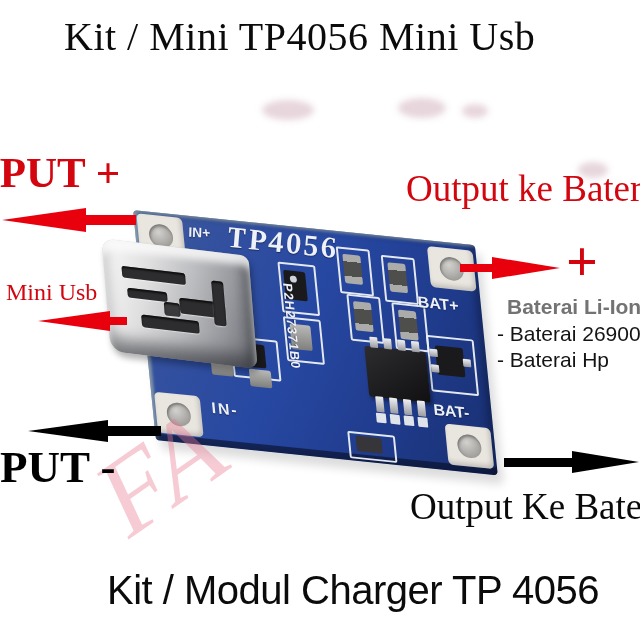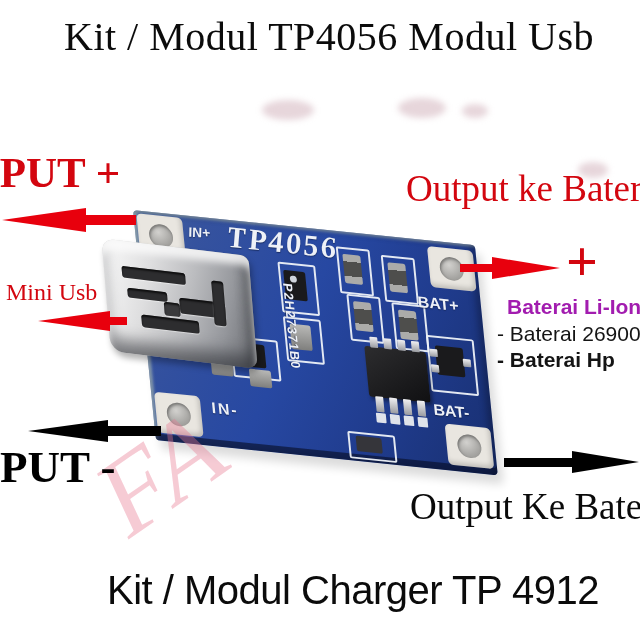--- a/index.html
+++ b/index.html
@@ -12,21 +12,21 @@
 
   
   #top-title{left:64px;top:13px;font-size:40px;color:#0b0b0b;letter-spacing:0.5px;}
   #input-plus{left:-48px;top:148px;font-size:43px;font-weight:bold;}
   #mini-usb{left:6px;top:279px;font-size:24px;}
   #input-minus{left:-50px;top:441px;font-size:45px;font-weight:bold;color:#000;}
   #output-top{left:406px;top:167px;font-size:37px;}
   #plus-sign{left:566px;top:230px;font-size:56px;font-weight:bold;}
   #battery-heading{left:507px;top:295px;font-size:21px;font-weight:bold;}
   #battery-item-0{left:497px;top:322px;font-size:21px;color:#141414;}
-  #battery-item-1{left:497px;top:348px;font-size:21px;color:#141414;font-weight:bold;}
+  #battery-item-1{left:497px;top:348px;font-size:21px;color:#141414;}
   #output-bottom{left:410px;top:485px;font-size:37px;color:#0a0a0a;}
   #bottom-title{left:107px;top:568px;font-size:40px;color:#0b0b0b;letter-spacing:-0.5px;}
 
   
   #watermark-fa{left:96px;top:408px;font-size:110px;font-style:italic;
     transform:rotate(-35deg);opacity:0.38;letter-spacing:6px;}
   .smudge{border-radius:50%;filter:blur(3px);background:rgba(201,164,175,0.45);}
 
   
   #board{left:133px;top:210px;width:345px;height:236px;transform-origin:0 0;
@@ -64,21 +64,21 @@
     background:linear-gradient(105deg,#fbfbfb 0%,#dededf 30%,#bbbcbf 55%,#95979c 78%,#707277 96%);
     box-shadow:inset 0 10px 8px rgba(255,255,255,0.8), inset 0 -14px 14px rgba(40,42,48,0.5),
                inset -8px 0 10px rgba(40,42,48,0.28), 2px 5px 6px rgba(0,0,0,0.3);
     transform:rotate(1deg);}
   .slot{position:absolute;background:#2d2d2f;border-radius:3px;
     box-shadow:inset 0 2px 2px rgba(0,0,0,0.7), 0 1px 1px rgba(255,255,255,0.5);}
 </style>
 </head>
 <body>
 
-<div id="top-title" class="abs serif nowrap">Kit / Modul TP4056 Modul Usb</div>
+<div id="top-title" class="abs serif nowrap">Kit / Mini TP4056 Mini Usb</div>
 
 <div class="abs smudge" style="left:262px;top:100px;width:52px;height:20px;"></div>
 <div class="abs smudge" style="left:398px;top:98px;width:48px;height:20px;"></div>
 <div class="abs smudge" style="left:462px;top:104px;width:26px;height:14px;"></div>
 <div class="abs smudge" style="left:578px;top:162px;width:30px;height:16px;"></div>
 
 <div id="board" class="abs">
   <div class="pad" style="left:3px;top:3px;">
       <div class="hole"></div>
     </div>
@@ -165,22 +165,22 @@
   <polygon points="2,14 82,3 82,9 135,9 135,19 82,19 82,25" style="fill: rgb(0, 0, 0);"></polygon>
 </svg>
 <div id="input-minus" class="abs serif nowrap">INPUT -</div>
 
 <div id="output-top" class="abs serif nowrap" style="color: rgb(211, 6, 15);">Output ke Baterai</div>
 <svg class="abs" style="left:460px;top:254px;" width="102" height="28" viewBox="0 0 102 28">
   <polygon points="0,10 32,10 32,3 100,14 32,25 32,18 0,18" style="fill: rgb(232, 0, 13);"></polygon>
 </svg>
 <div id="plus-sign" class="abs serif" style="color: rgb(211, 6, 15);">+</div>
 
-<div id="battery-heading" class="abs sans nowrap" style="color: #a21caf;">Baterai Li-Ion</div>
+<div id="battery-heading" class="abs sans nowrap" style="color: #737373;">Baterai Li-Ion</div>
 <div id="battery-item-0" class="abs sans nowrap">- Baterai 26900</div>
 <div id="battery-item-1" class="abs sans nowrap">- Baterai Hp</div>
 
 <svg class="abs" style="left:504px;top:448px;" width="136" height="29" viewBox="0 0 136 29">
   <polygon points="0,10 68,10 68,3 135,14 68,25 68,19 0,19" style="fill: rgb(0, 0, 0);"></polygon>
 </svg>
 <div id="output-bottom" class="abs serif nowrap">Output Ke Baterai</div>
 
-<div id="bottom-title" class="abs sans nowrap">Kit / Modul Charger TP 4912</div>
+<div id="bottom-title" class="abs sans nowrap">Kit / Modul Charger TP 4056</div>
 
 </body></html>

